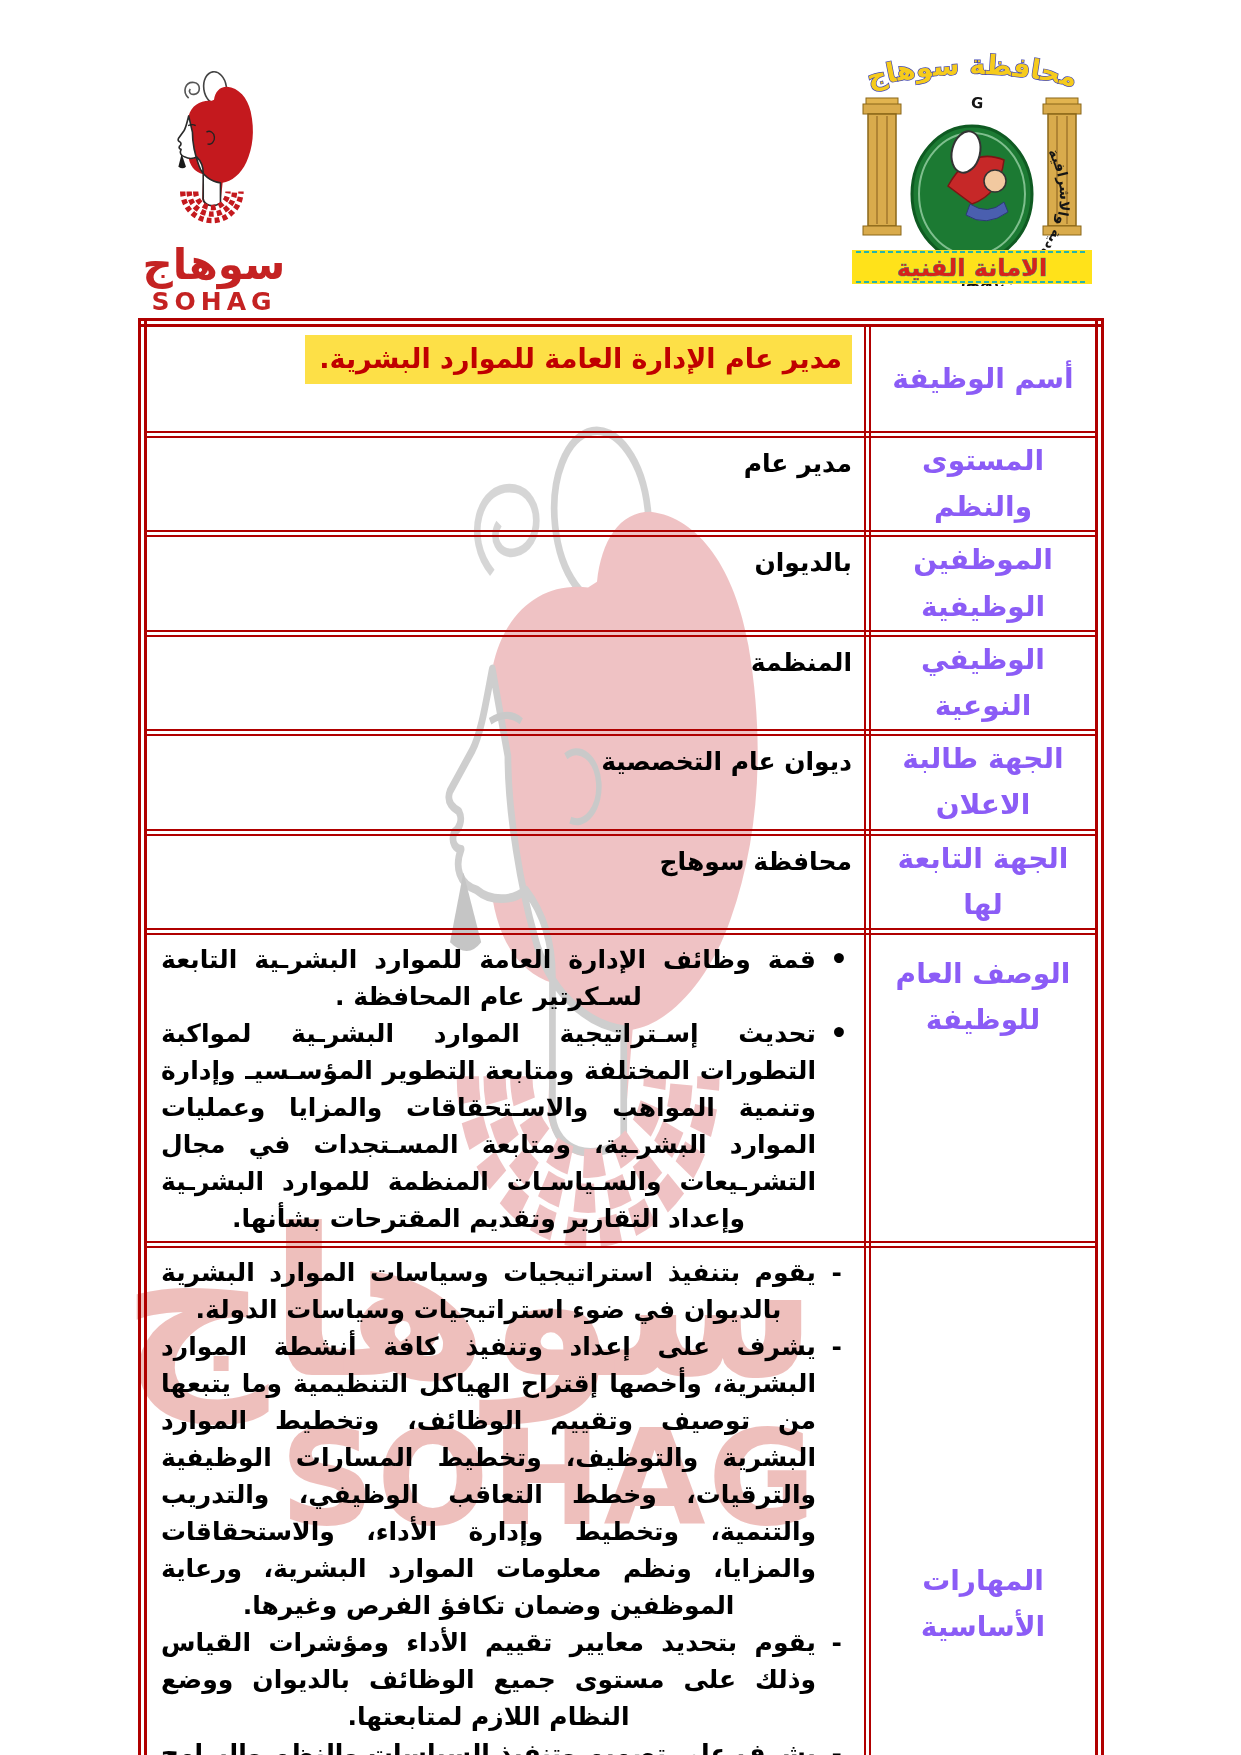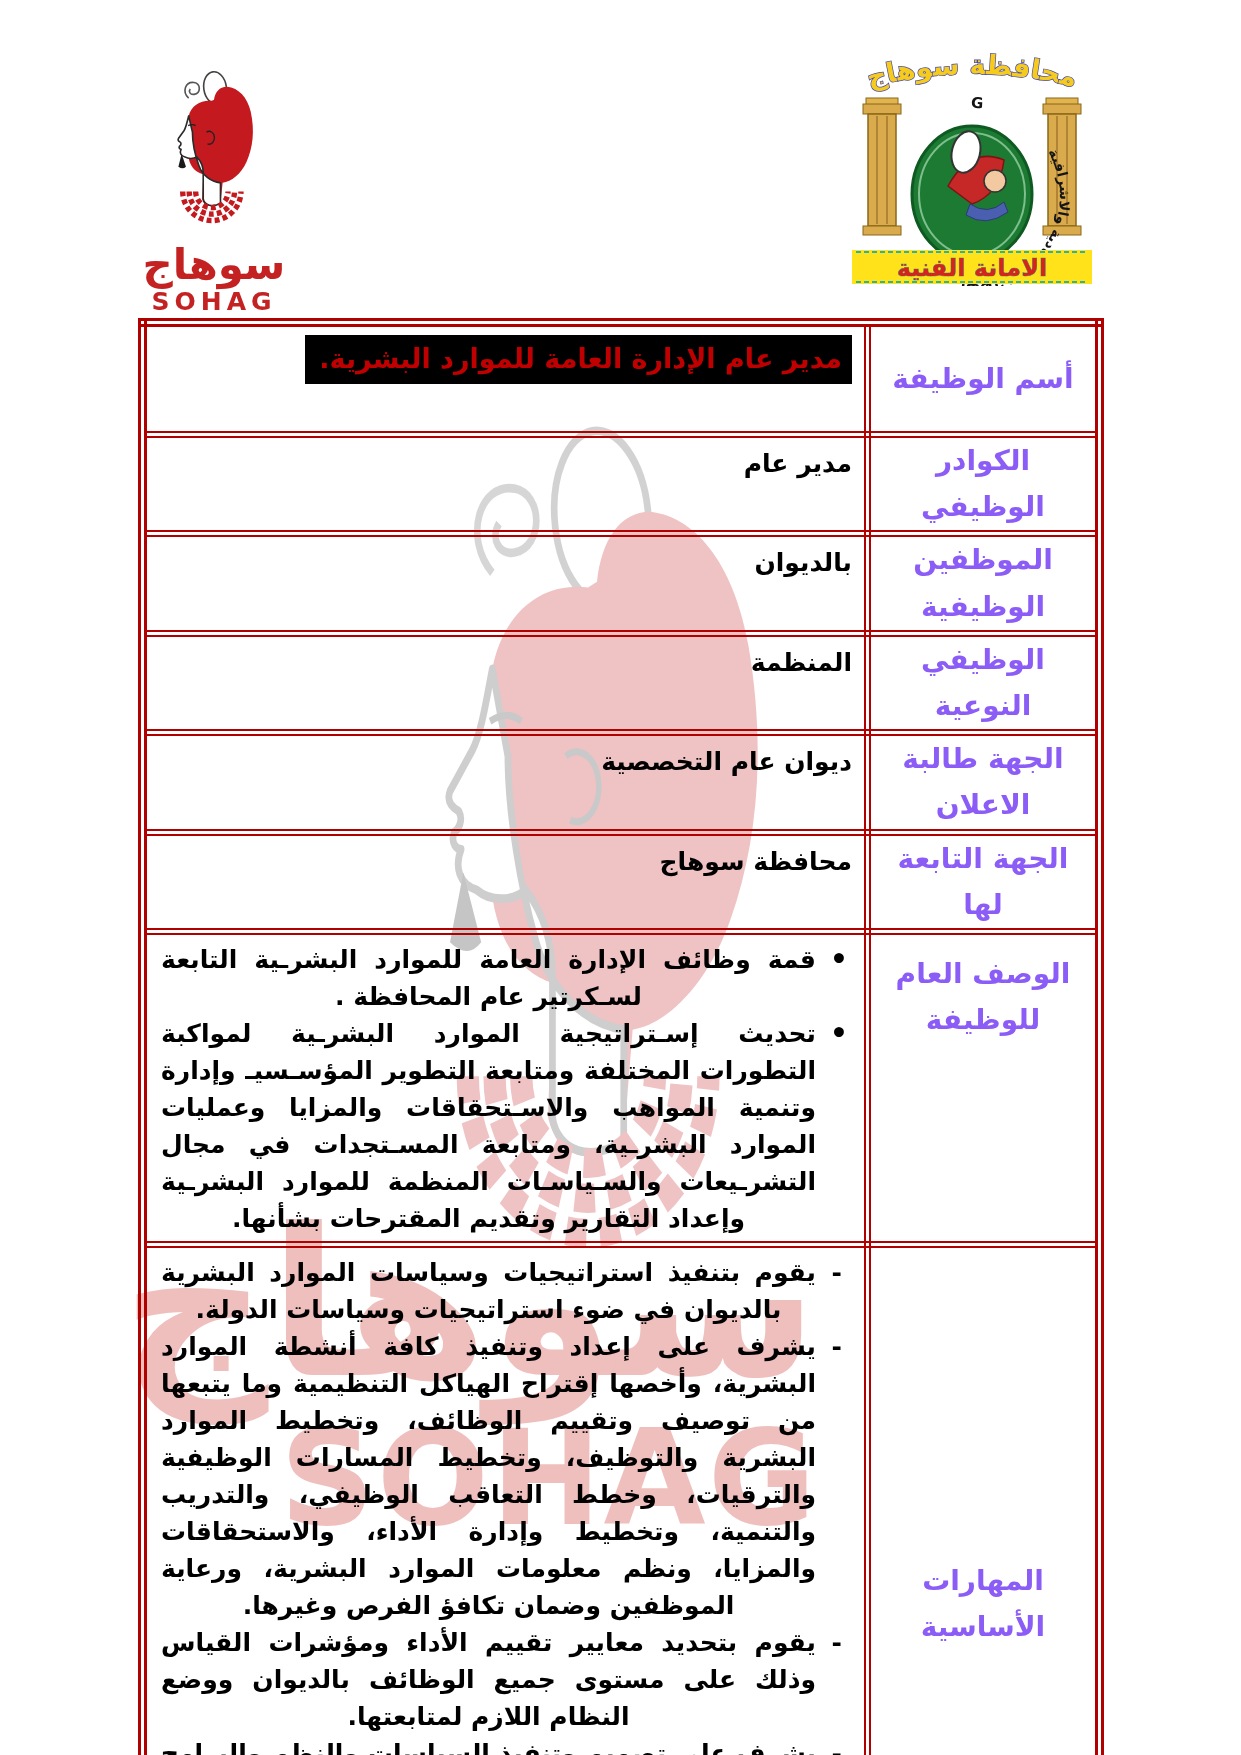--- a/index.html
+++ b/index.html
@@ -28,21 +28,21 @@
   table.job td{border:7px double #B00000;background:transparent;}
   td.lbl{
     width:232px;color:#8b5cf6;font-weight:bold;font-size:28px;
     text-align:center;vertical-align:middle;line-height:1.65;padding:0 6px;
   }
   td.lbl.top{vertical-align:top;padding-top:16px;}
   td.val{
     vertical-align:top;text-align:right;padding:8px 12px;
     font-size:25px;font-weight:bold;color:#000;line-height:1.45;
   }
-  .hl{background:#000000;color:#C00000;font-size:27px;padding:4px 10px 6px 14px;display:inline-block;}
+  .hl{background:#fde047;color:#C00000;font-size:27px;padding:4px 10px 6px 14px;display:inline-block;}
   td.val.list{padding:6px 8px 4px 14px;}
   .item{
     position:relative;padding-right:40px;font-size:25px;font-weight:bold;color:#000;
     line-height:37px;text-align:justify;text-align-last:center;
   }
   .item::before{position:absolute;right:8px;top:0;color:#000;}
   .item.b::before{content:"\2022";font-size:28px;}
   .item.d::before{content:"-";right:14px;}
 </style>
 </head>
@@ -140,21 +140,21 @@
         <col>
       </colgroup>
     <tbody>
         <tr style="height:112px">
       <td class="lbl">أسم الوظيفة</td>
       <td class="val">
         <span class="hl">مدير عام الإدارة العامة للموارد البشرية.</span>
       </td>
     </tr>
     <tr style="height:77px">
-      <td class="lbl">الكوادر الوظيفي</td>
+      <td class="lbl">المستوى والنظم</td>
       <td class="val">مدير عام</td>
     </tr>
     <tr style="height:77px">
       <td class="lbl">الموظفين الوظيفية</td>
       <td class="val">بالديوان</td>
     </tr>
     <tr style="height:76px">
       <td class="lbl">الوظيفي النوعية</td>
       <td class="val">المنظمة</td>
     </tr>

